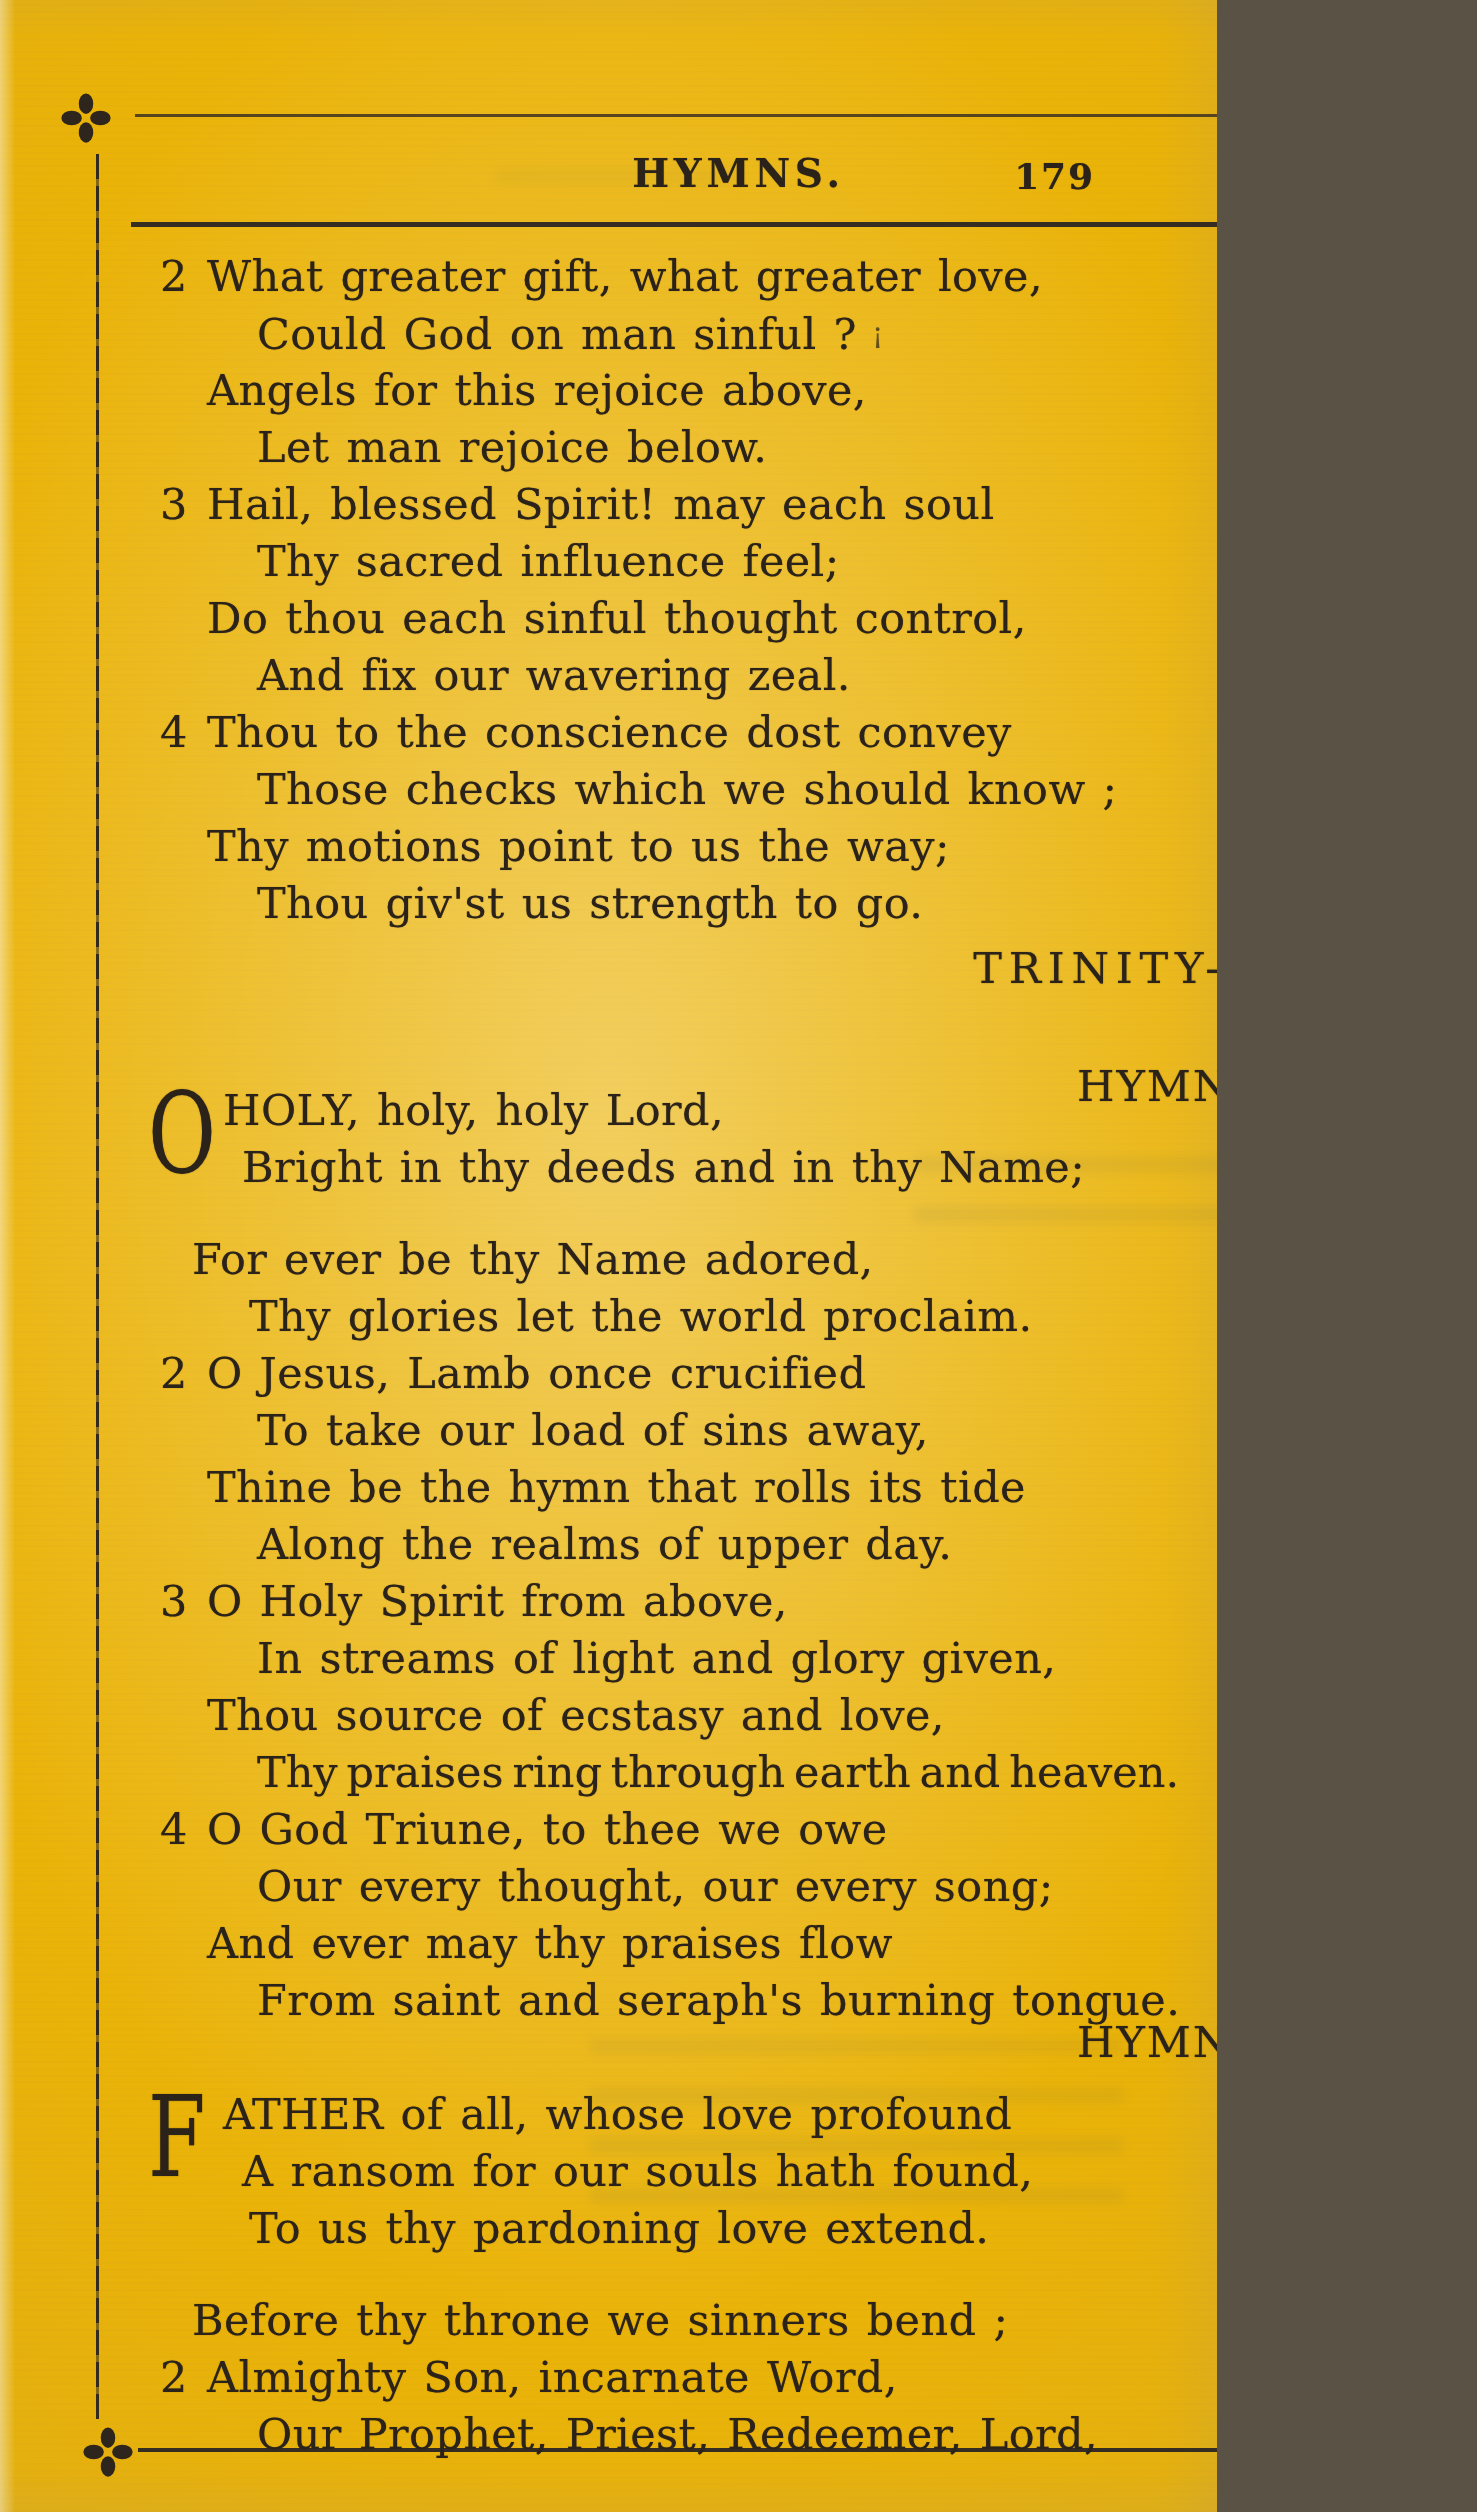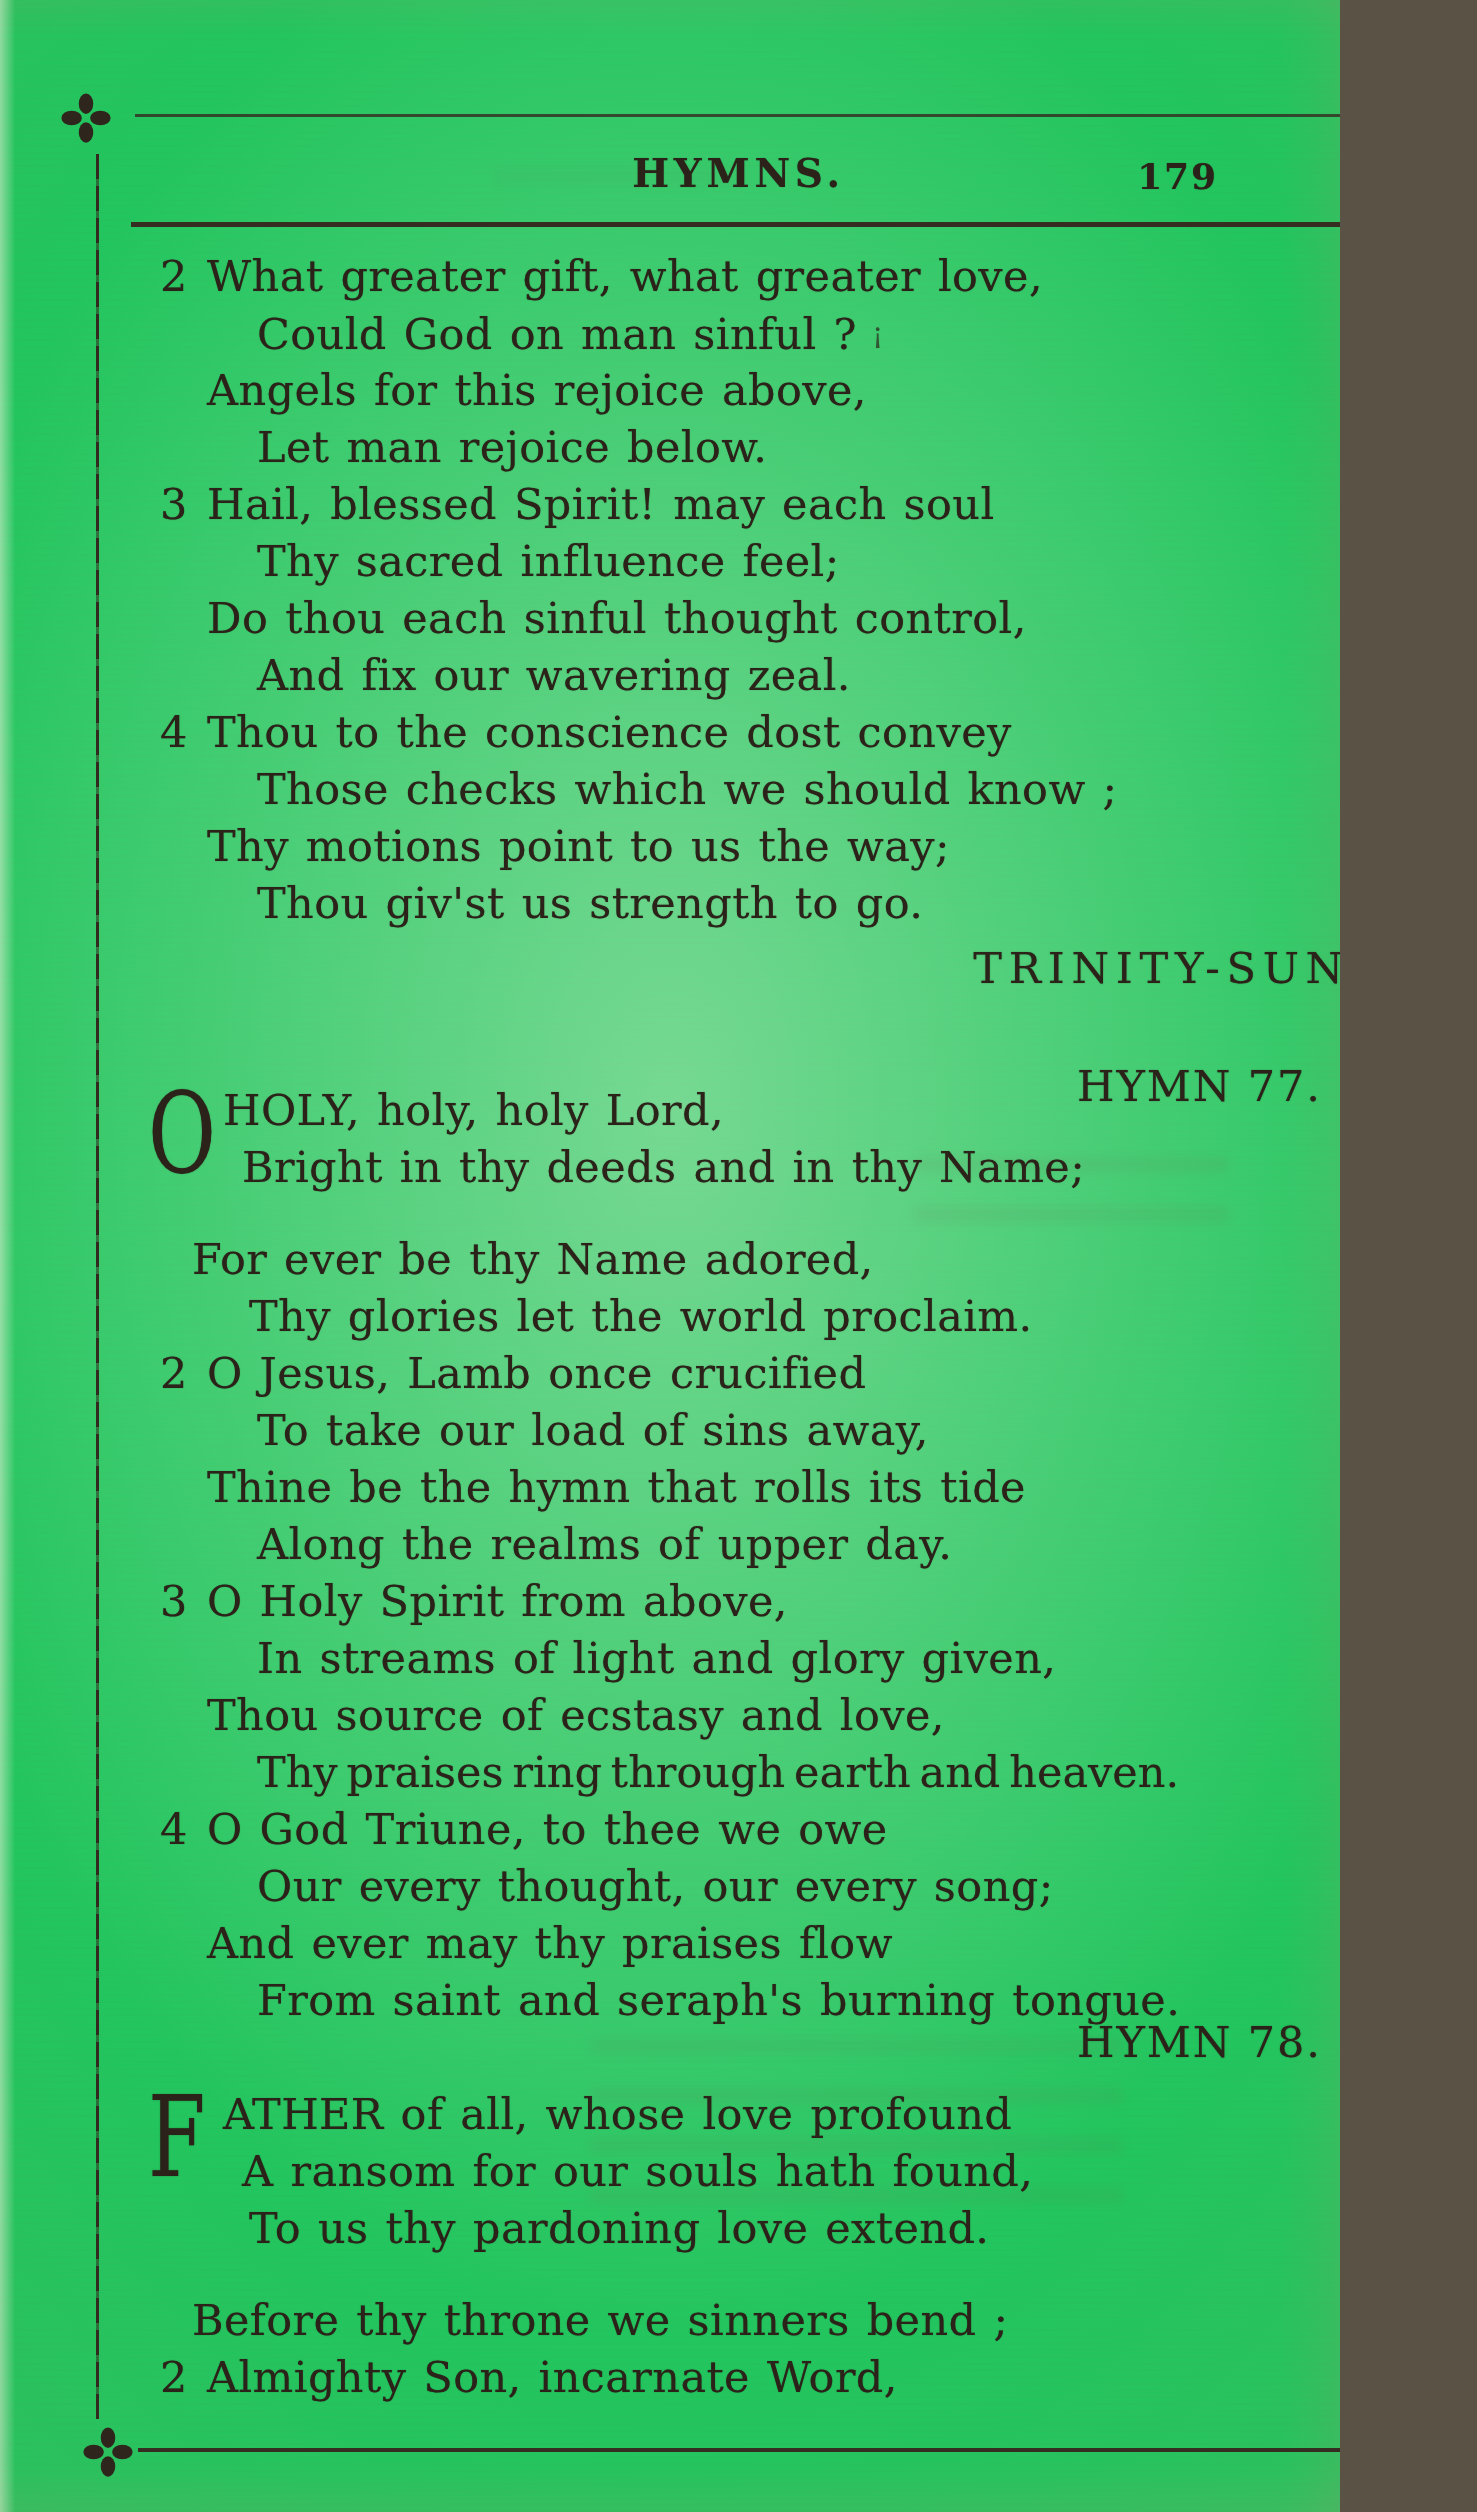--- a/index.html
+++ b/index.html
@@ -1,18 +1,18 @@
 <!DOCTYPE html>
 <html style="font-size:15.2px"><head>
 <meta charset="utf-8">
 <style>
   html,body { margin:0; padding:0; background:#5a5244; }
   .page {
-    position:relative; width:1340px; height:2512px; overflow:hidden;
-    background-color:#22c55e;
+    position:relative; width:1217px; height:2512px; overflow:hidden;
+    background-color:#eab308;
     font-family:"DejaVu Serif", "Liberation Serif", serif;
     color:#2b231a;
   }
   
   .vignette {
     position:absolute; inset:0; pointer-events:none;
     background:
       radial-gradient(115% 95% at 50% 44%, rgba(255,250,232,0.38) 0%, rgba(255,250,232,0) 52%, rgba(156,138,99,0.16) 96%),
       linear-gradient(90deg, rgba(250,246,228,0.5) 0px, rgba(250,246,228,0) 15.2px),
       linear-gradient(270deg, rgba(170,152,112,0.12) 0px, rgba(170,152,112,0) 57px),
@@ -208,17 +208,18 @@
   <div class="tblock blk-h78">
     <div class="verse dcverse">
       <span class="dropcap">F</span>
       <div class="line dc-l1"><span>ATHER of all, whose love profound</span></div>
       <div class="line dc-l2"><span>A ransom for our souls hath found,</span></div>
       <div class="line dc-l4"><span>To us thy pardoning love extend.</span></div>
       <div class="line dc-l3"><span>Before thy throne we sinners bend ;</span></div>
     </div>
     <div class="verse">
       <div class="line ln-a"><span class="vnum">2</span><span>Almighty Son, incarnate Word,</span></div>
+      <div class="line ln-b"><span>Our Prophet, Priest, Redeemer, Lord,</span></div>
     </div>
   </div>
 
 </div>
 
 
 </body></html>

